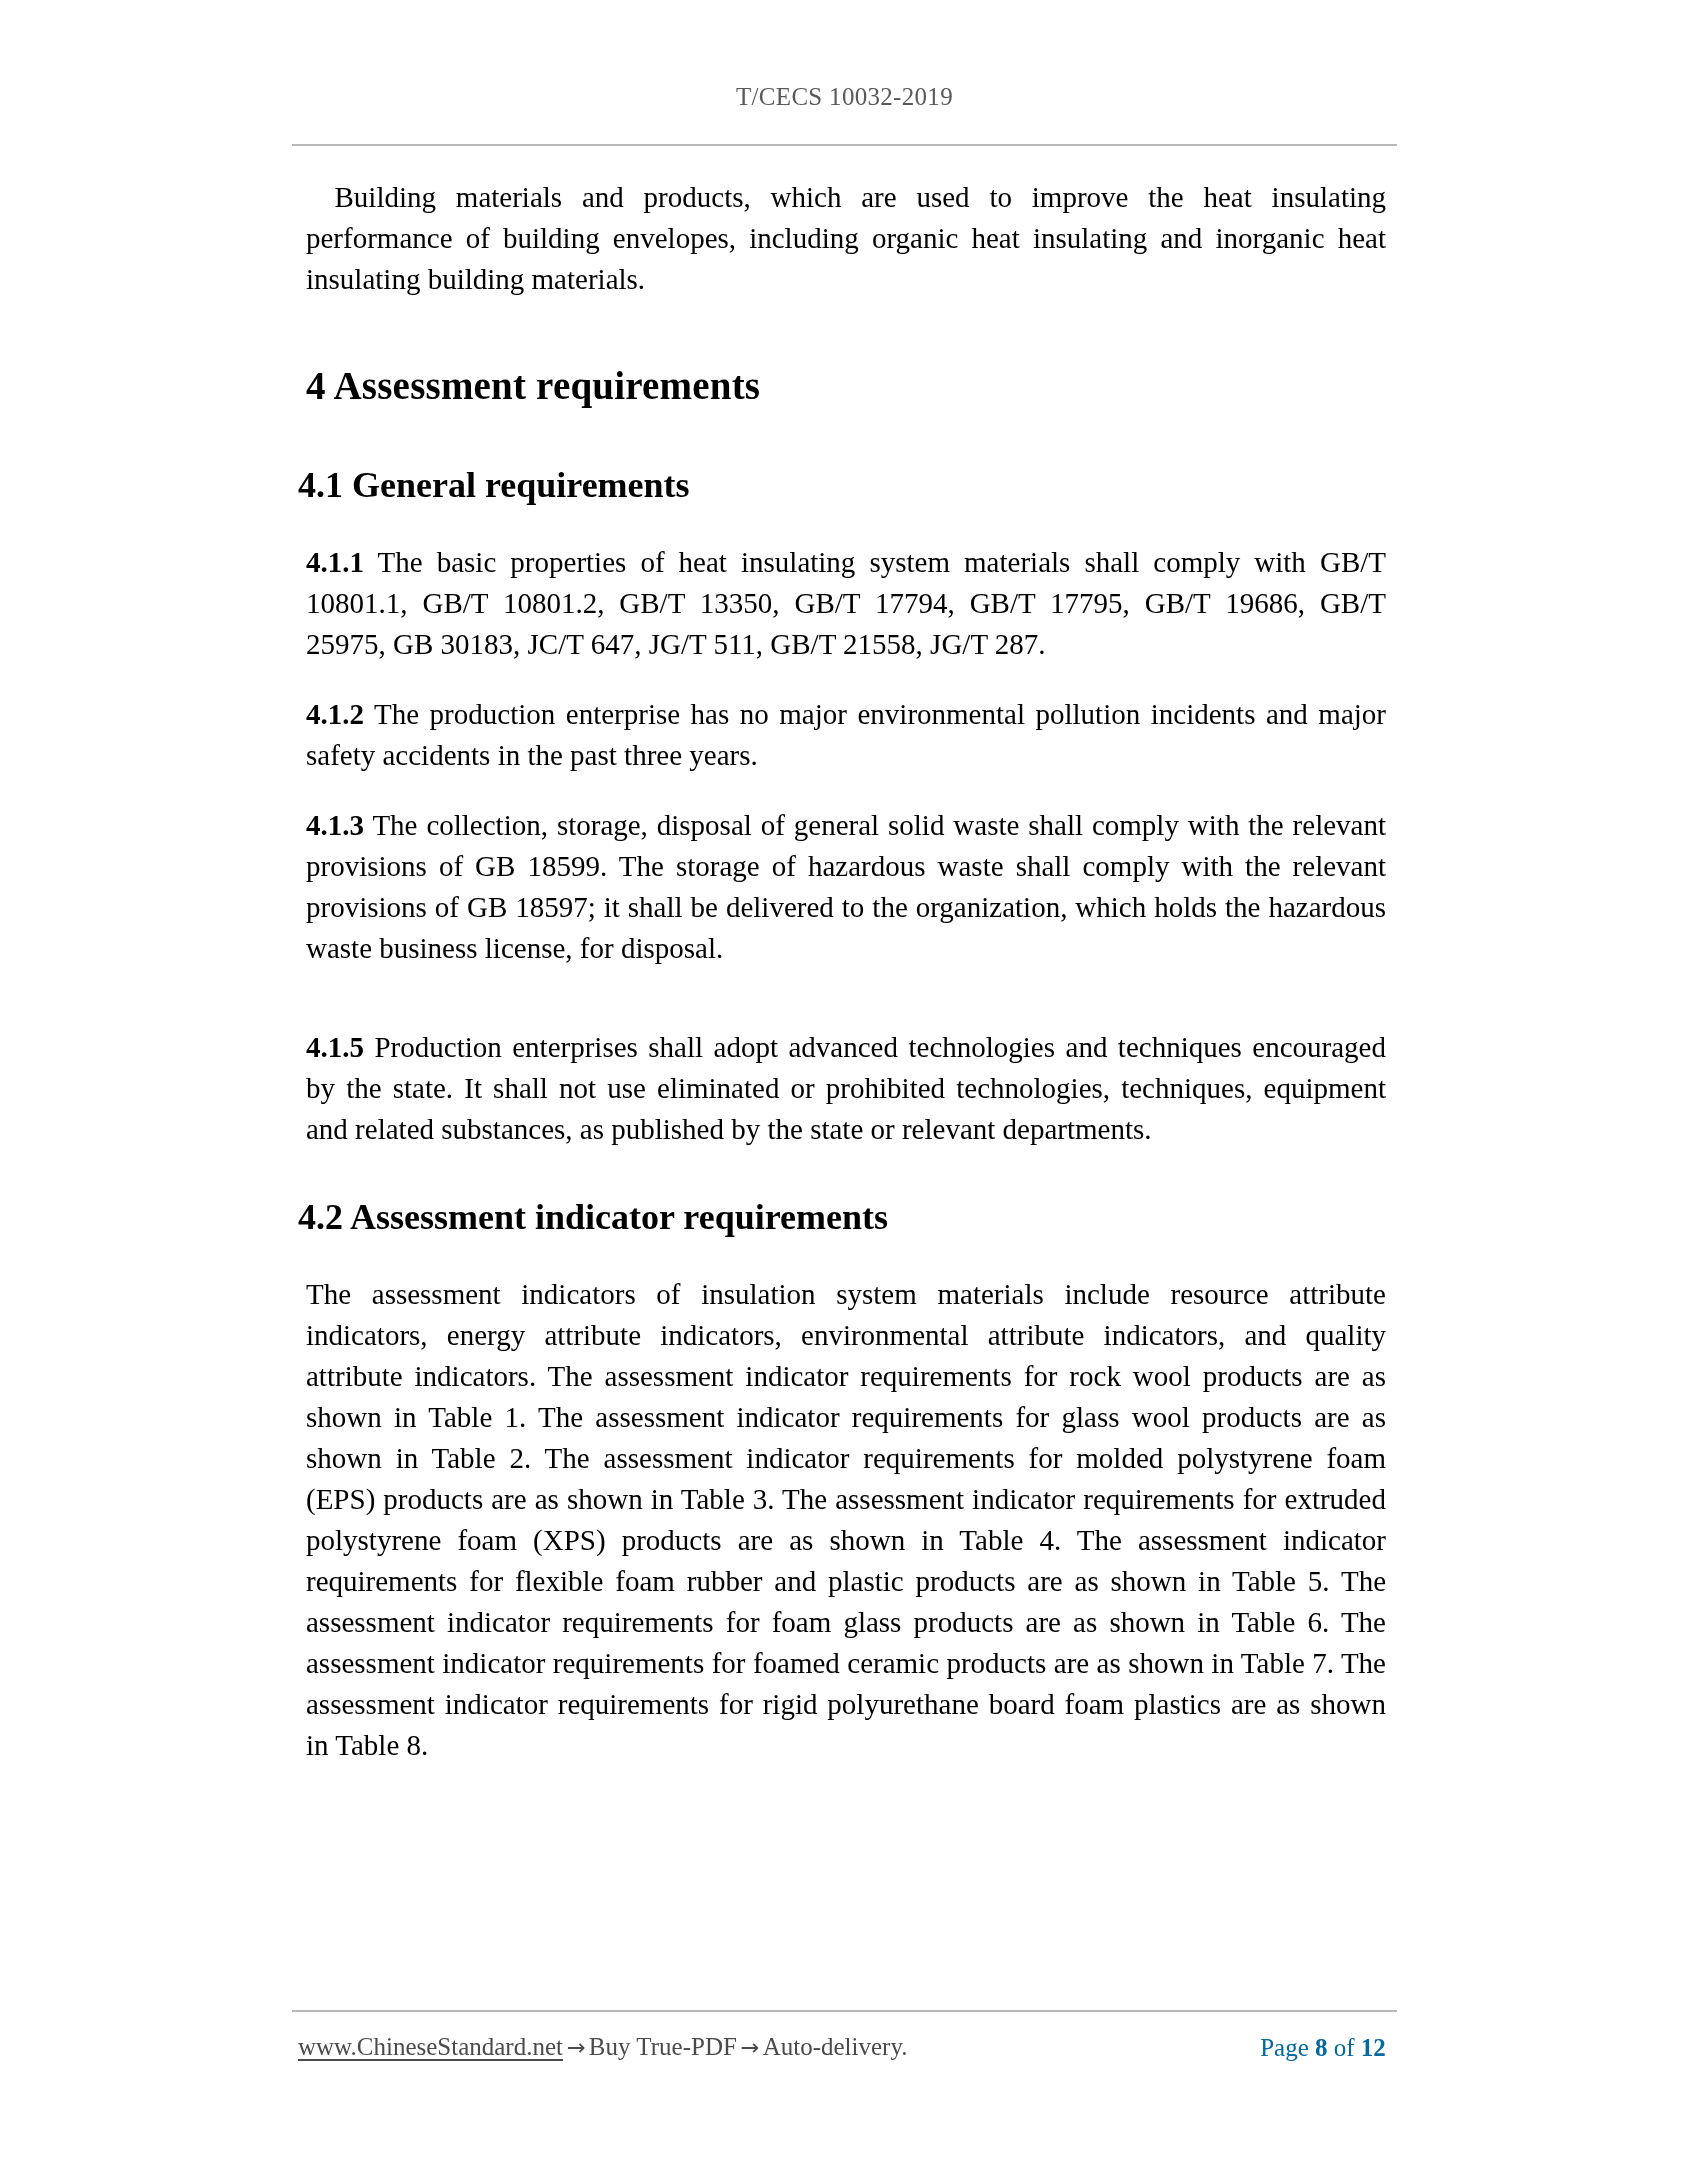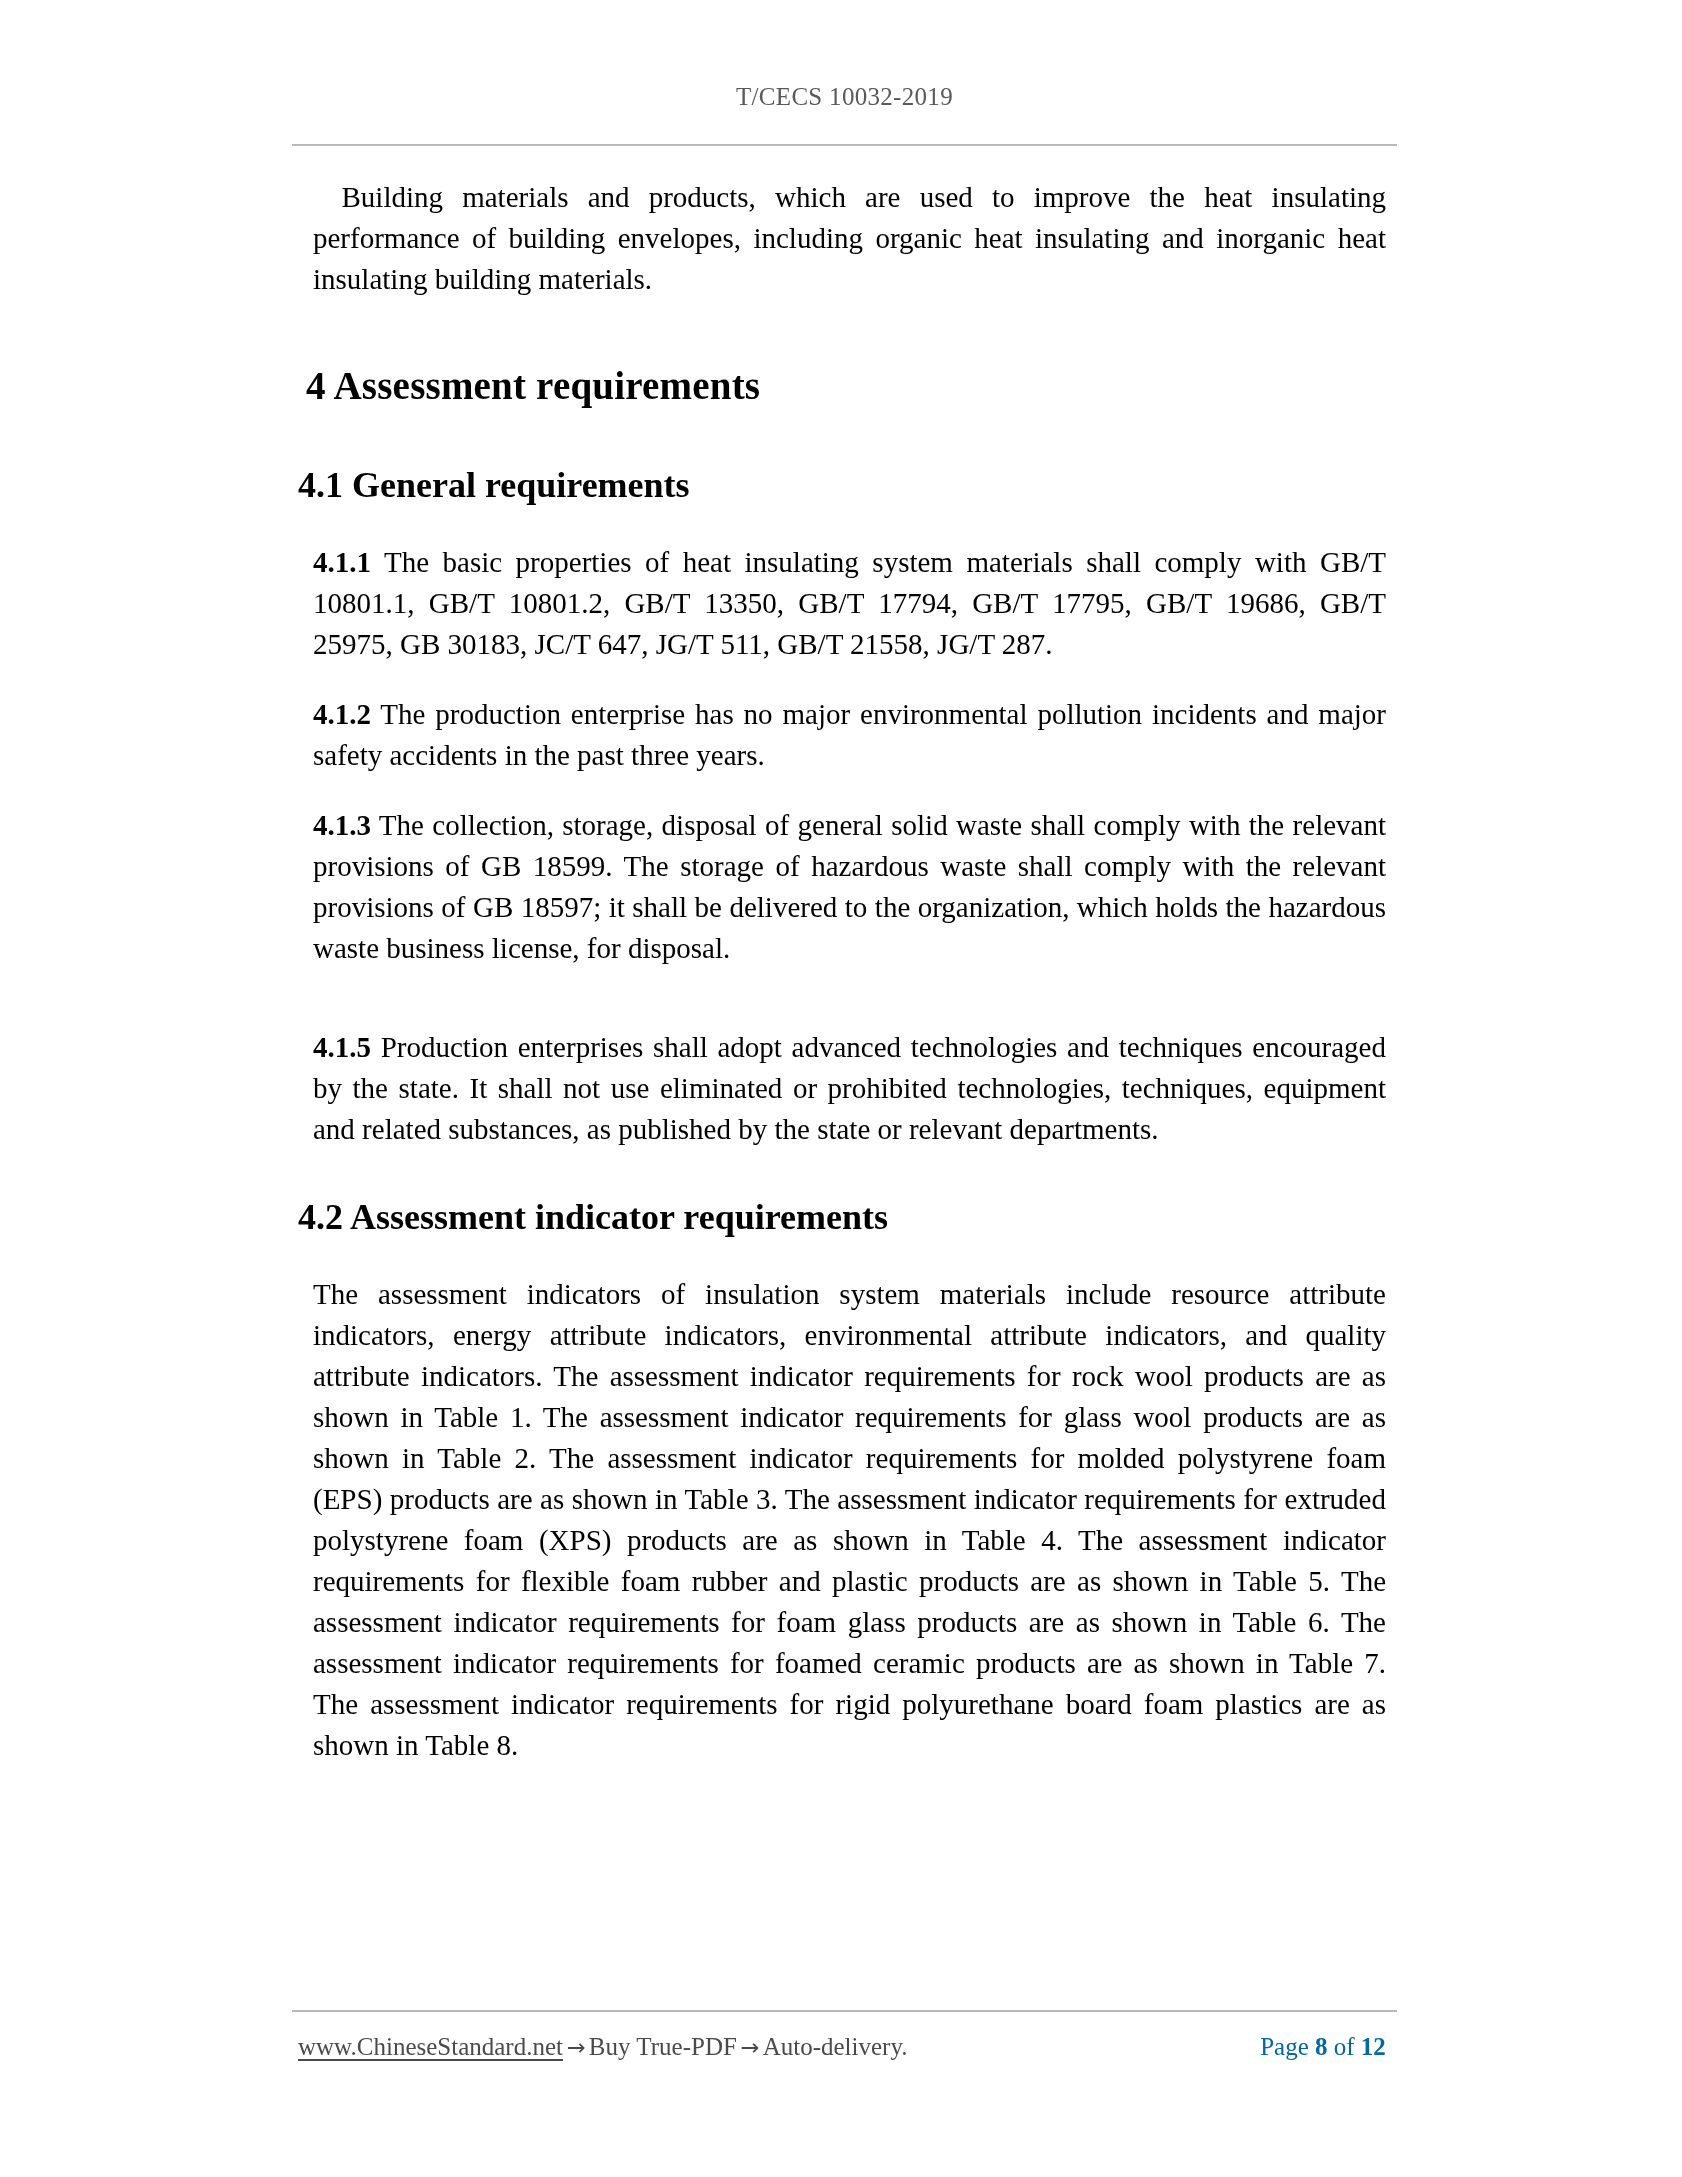--- a/index.html
+++ b/index.html
@@ -49,21 +49,21 @@
 
   
   .content {
     position: absolute;
     left: 298px;
     top: 177px;
     width: 1088px;
   }
 
   p.body-para {
-    margin: 0 0 0 15px;
+    margin: 0 0 0 8px;
     font-size: 29px;
     line-height: 41px;
     text-align: justify;
     text-justify: inter-word;
     hyphens: none;
     color: #000;
   }
   p.body-para.indented {
     text-indent: 28.5px;
   }
@@ -99,21 +99,21 @@
     width: 1105px;
     height: 1.7px;
     background: #b8b8b8;
   }
   .page-footer {
     position: absolute;
     left: 298px;
     top: 2029px;
     width: 1093px;
     display: flex;
-    align-items: flex-start;
+    align-items: center;
     justify-content: space-between;
     font-size: 25px;
     line-height: 35px;
     color: #4a4a4a;
   }
   .footer-left {
     white-space: nowrap;
   }
   .footer-left .site-link {
     text-decoration: underline;

